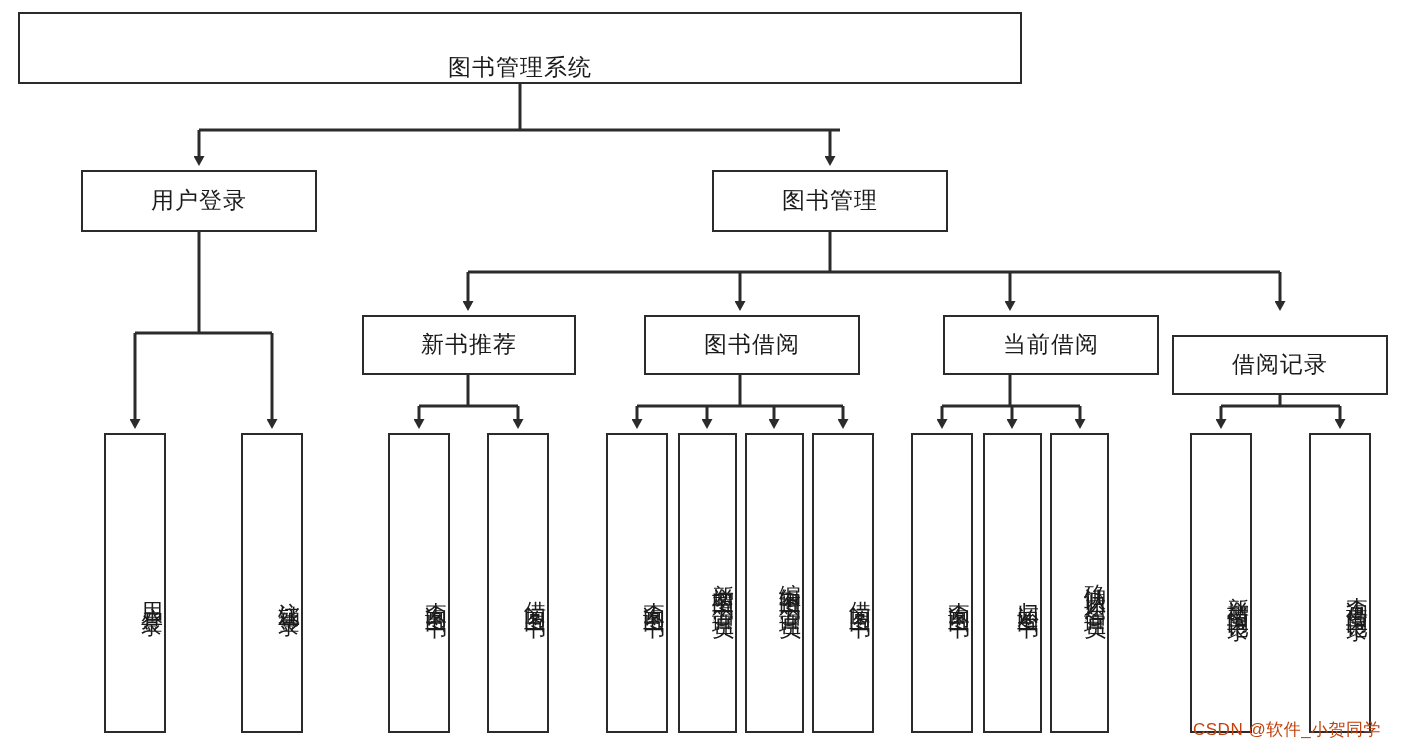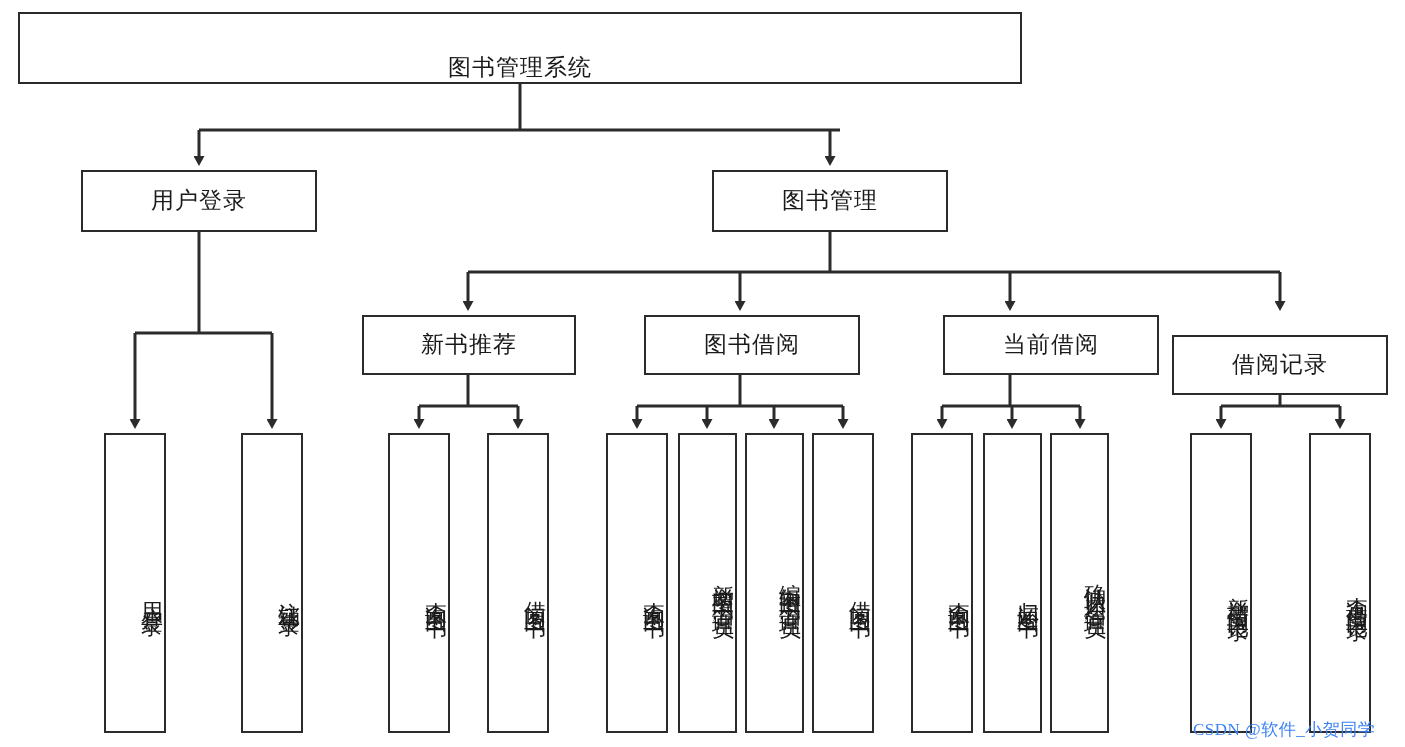--- a/index.html
+++ b/index.html
@@ -55,24 +55,24 @@
     justify-content: center;
   }
   .node.vert .vtext {
     writing-mode: vertical-rl;
     text-orientation: upright;
     white-space: nowrap;
   }
   .watermark {
     position: absolute;
     font-size: 17px;
-    color: #3b82f6;
+    color: #c2410c;
     white-space: nowrap;
     letter-spacing: 0.5px;
-    font-family: Liberation Serif, serif;
+    font-family: Liberation Sans, sans-serif;
   }
 </style>
 </head>
 <body>
 
 <div id="canvas">
 
   <svg id="wires" viewBox="0 0 1405 747" xmlns="http://www.w3.org/2000/svg">
     <defs>
       <marker id="arrow" markerWidth="10" markerHeight="11" refX="1" refY="5.5" orient="auto" markerUnits="userSpaceOnUse">

